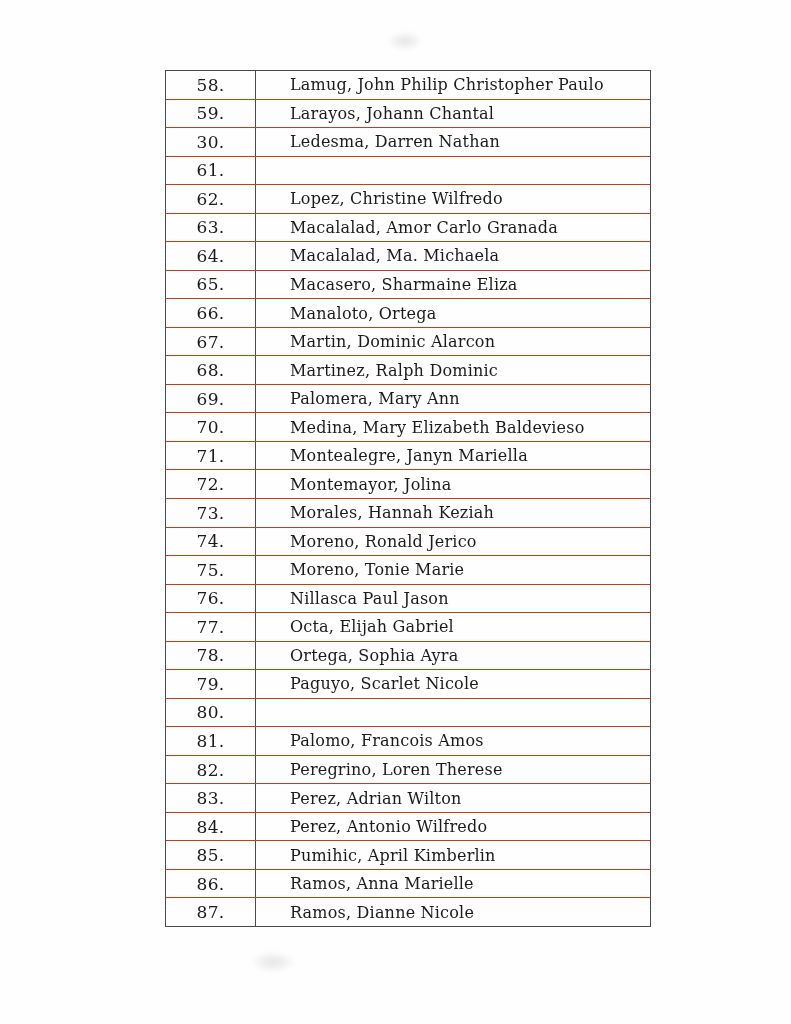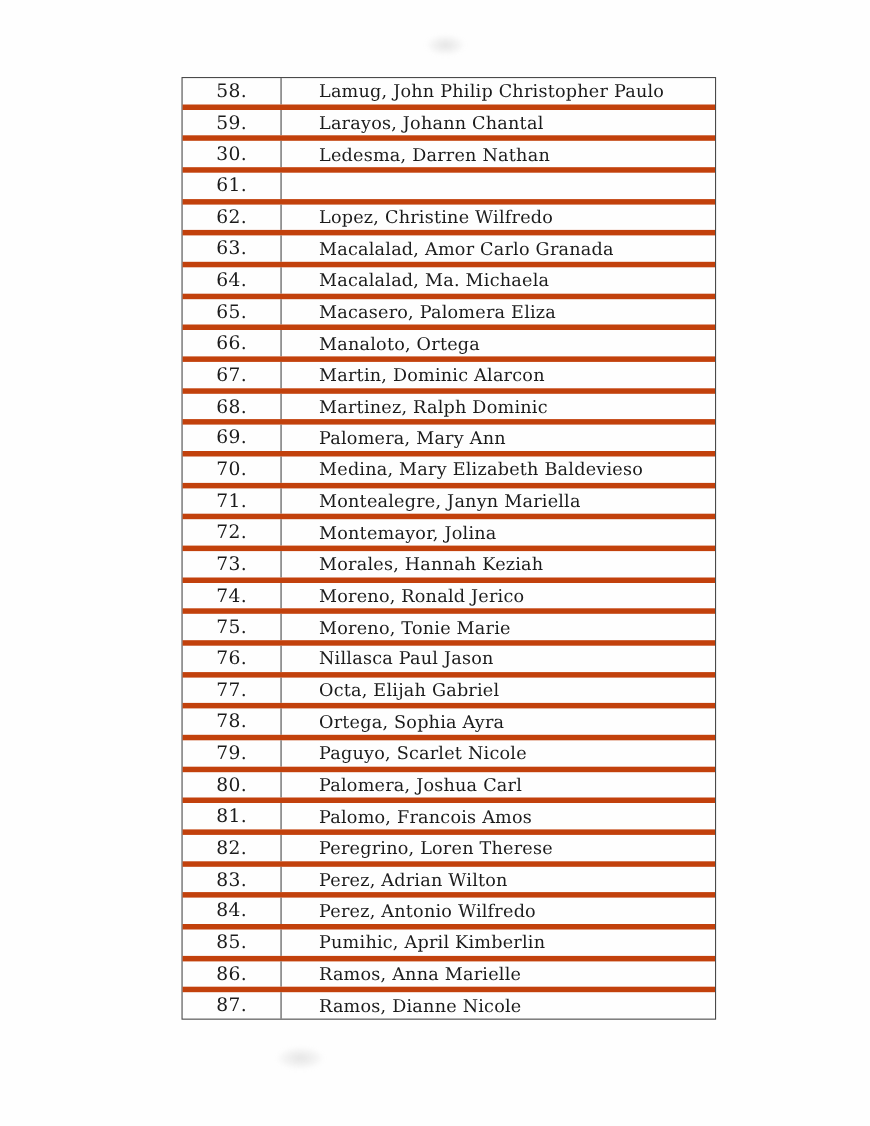--- a/index.html
+++ b/index.html
@@ -27,21 +27,21 @@
     height: 857px;
     border: 1px solid #4a4a4a;
     box-sizing: border-box;
     display: flex;
     flex-direction: column;
     background: #fefefe;
   }
   .row {
     flex: 1 1 0;
     display: flex;
-    border-top: 5px solid #c2410c;
+    border-top: 1px solid #c2410c;
     min-height: 0;
   }
   .row:first-child {
     border-top: none;
   }
   .cell {
     display: flex;
     align-items: center;
     color: #1b1b1b;
     white-space: nowrap;
@@ -116,21 +116,21 @@
     <div class="cell name">Macalalad, Amor Carlo Granada</div>
   </div>
 
   <div class="row">
     <div class="cell num">64.</div>
     <div class="cell name">Macalalad, Ma. Michaela</div>
   </div>
 
   <div class="row">
     <div class="cell num">65.</div>
-    <div class="cell name">Macasero, Palomera Eliza</div>
+    <div class="cell name">Macasero, Sharmaine Eliza</div>
   </div>
 
   <div class="row">
     <div class="cell num">66.</div>
     <div class="cell name">Manaloto, Ortega</div>
   </div>
 
   <div class="row">
     <div class="cell num">67.</div>
     <div class="cell name">Martin, Dominic Alarcon</div>
@@ -191,21 +191,20 @@
     <div class="cell name">Ortega, Sophia Ayra</div>
   </div>
 
   <div class="row">
     <div class="cell num">79.</div>
     <div class="cell name">Paguyo, Scarlet Nicole</div>
   </div>
 
   <div class="row">
     <div class="cell num">80.</div>
-    <div class="cell name">Palomera, Joshua Carl</div>
   </div>
 
   <div class="row">
     <div class="cell num">81.</div>
     <div class="cell name">Palomo, Francois Amos</div>
   </div>
 
   <div class="row">
     <div class="cell num">82.</div>
     <div class="cell name">Peregrino, Loren Therese</div>

